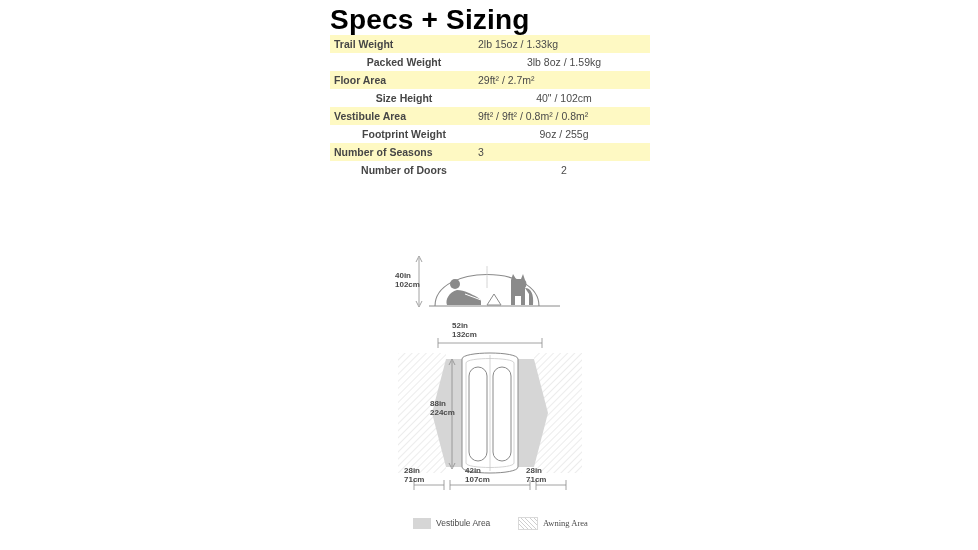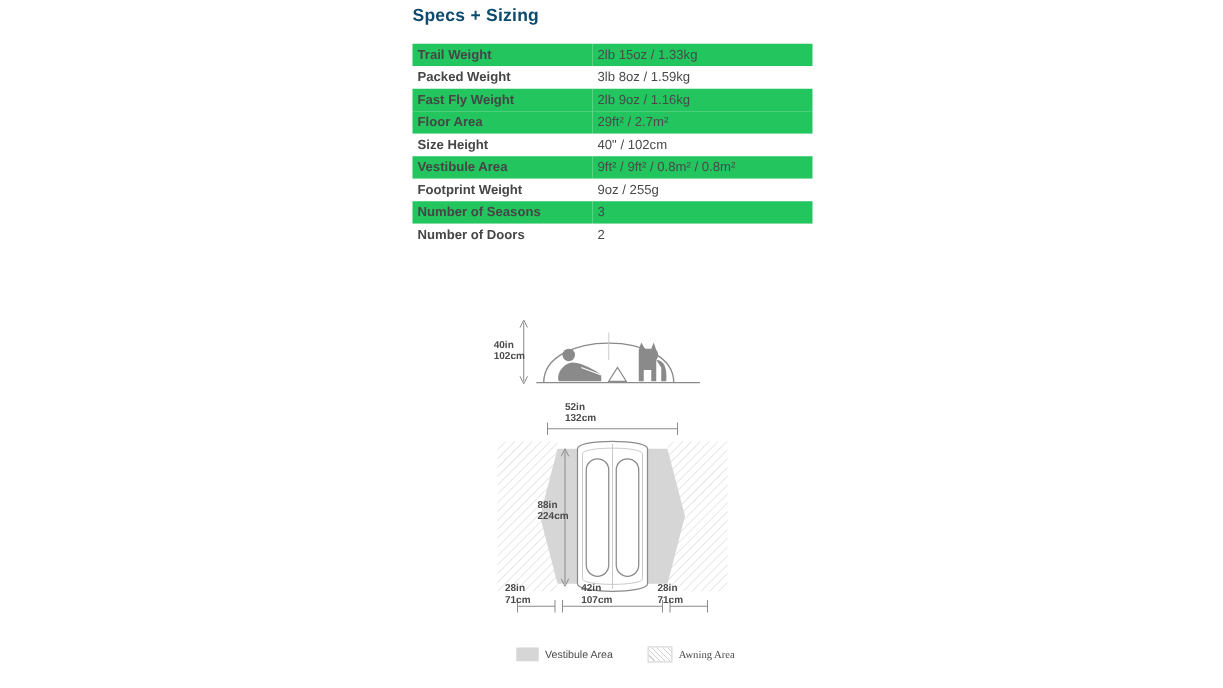--- a/index.html
+++ b/index.html
@@ -20,38 +20,38 @@
     left: 0; top: 0;
     width: 978px;
     height: 550px;
   }
 
   
   .spec-title {
     position: absolute;
     left: 330px;
     top: 4px;
-    font-size: 14px;
+    font-size: 28px;
     font-weight: bold;
-    color: #0c4a6e;
+    color: #000000;
     letter-spacing: 0.2px;
   }
 
   
   .spec-table {
     position: absolute;
     left: 330px;
     top: 35px;
     width: 320px;
     border-collapse: collapse;
     font-size: 10.5px;
   }
   .spec-table tr { height: 18px; }
-  .spec-table tr.odd { background: #22c55e; }
-  .spec-table tr.even { background: #ffffff; }
+  .spec-table tr.odd { background: #fef9c3; }
+  .spec-table tr.even { background: #ffffff; text-align: center; }
   .spec-table td {
     padding: 0 0 0 4px;
     vertical-align: middle;
     color: #4a4a4a;
     line-height: 18px;
     white-space: nowrap;
   }
   .spec-table td.label {
     width: 140px;
     font-weight: bold;
@@ -132,24 +132,20 @@
 
   <table class="spec-table">
     <tbody>
       <tr class="odd">
         <td class="label">Trail Weight</td>
         <td class="value">2lb 15oz / 1.33kg</td>
       </tr>
       <tr class="even">
         <td class="label">Packed Weight</td>
         <td class="value">3lb 8oz / 1.59kg</td>
-      </tr>
-      <tr class="odd">
-        <td class="label">Fast Fly Weight</td>
-        <td class="value">2lb 9oz / 1.16kg</td>
       </tr>
       <tr class="odd">
         <td class="label">Floor Area</td>
         <td class="value">29ft² / 2.7m²</td>
       </tr>
       <tr class="even">
         <td class="label">Size Height</td>
         <td class="value">40" / 102cm</td>
       </tr>
       <tr class="odd">

